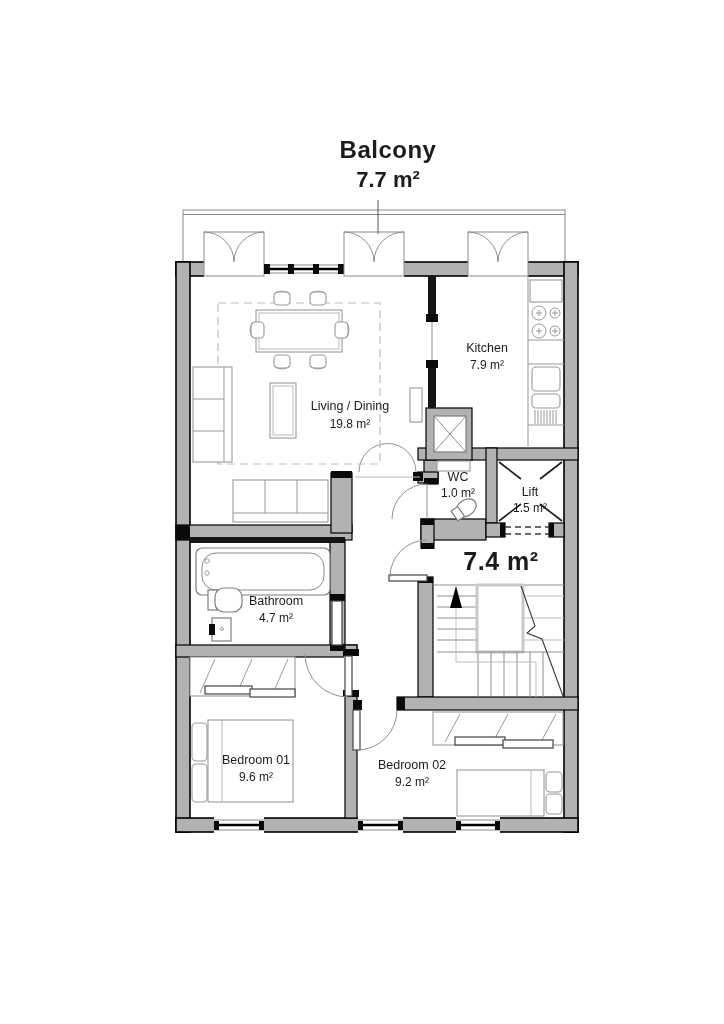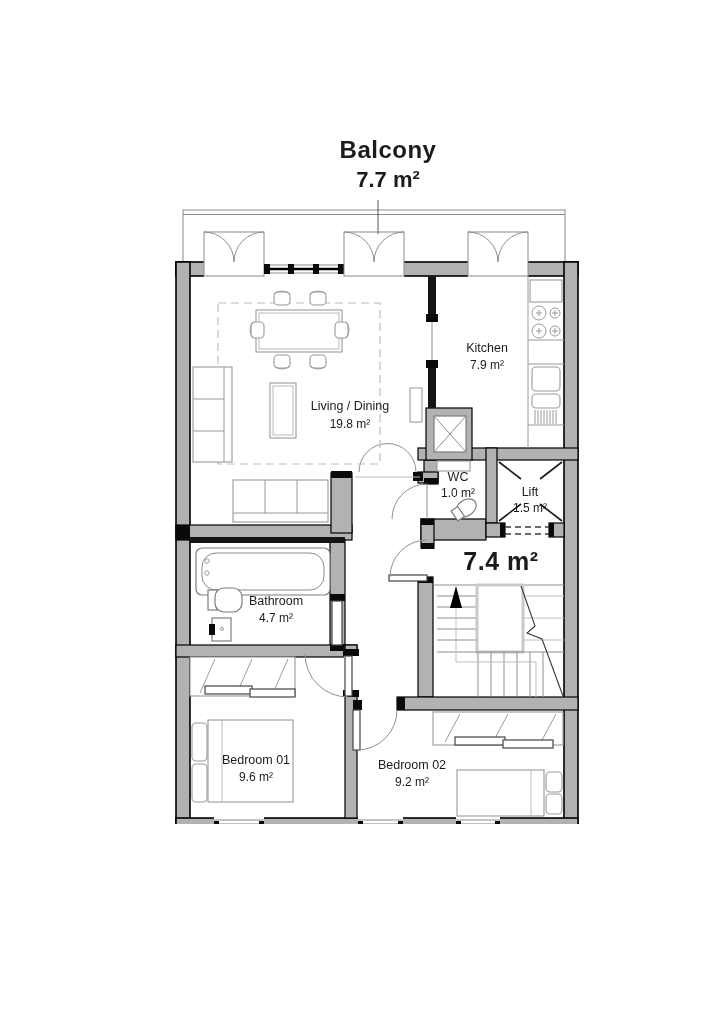--- a/index.html
+++ b/index.html
@@ -1,16 +1,16 @@
 <!DOCTYPE html>
 <html><head>
 <meta charset="utf-8">
 <style>
   html,body{margin:0;padding:0;background:#ffffff;}
-  #stage{position:relative;width:724px;height:824px;background:#ffffff;overflow:hidden;
+  #stage{position:relative;width:724px;height:1024px;background:#ffffff;overflow:hidden;
          font-family:"Liberation Sans",sans-serif;}
   svg{position:absolute;left:0;top:0;}
   .wall{fill:#b2b2b2;stroke:#000000;stroke-width:1.6;}
   .wallnb{fill:#b2b2b2;stroke:#000000;stroke-width:1.2;}
   .pwall{fill:#141414;stroke:none;}
   .cap{fill:#0a0a0a;stroke:none;}
   .open{fill:#ffffff;stroke:none;}
   .thin{fill:none;stroke:#8a8a8a;stroke-width:1;}
   .thin2{fill:none;stroke:#b9b9b9;stroke-width:1;}
   .furn{fill:#ffffff;stroke:#9a9a9a;stroke-width:1.1;}

